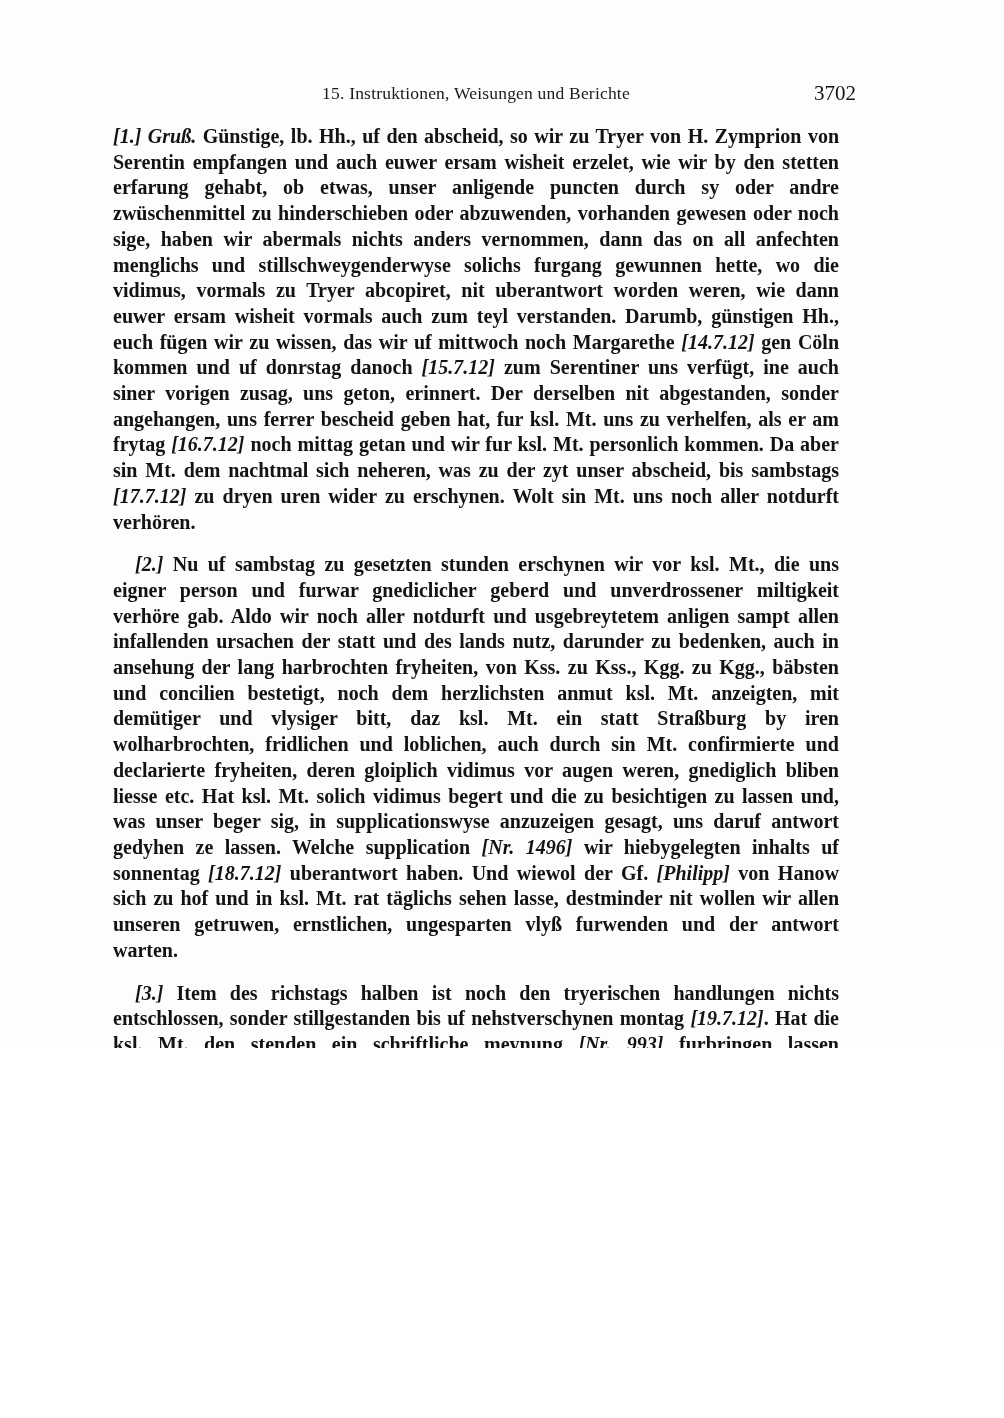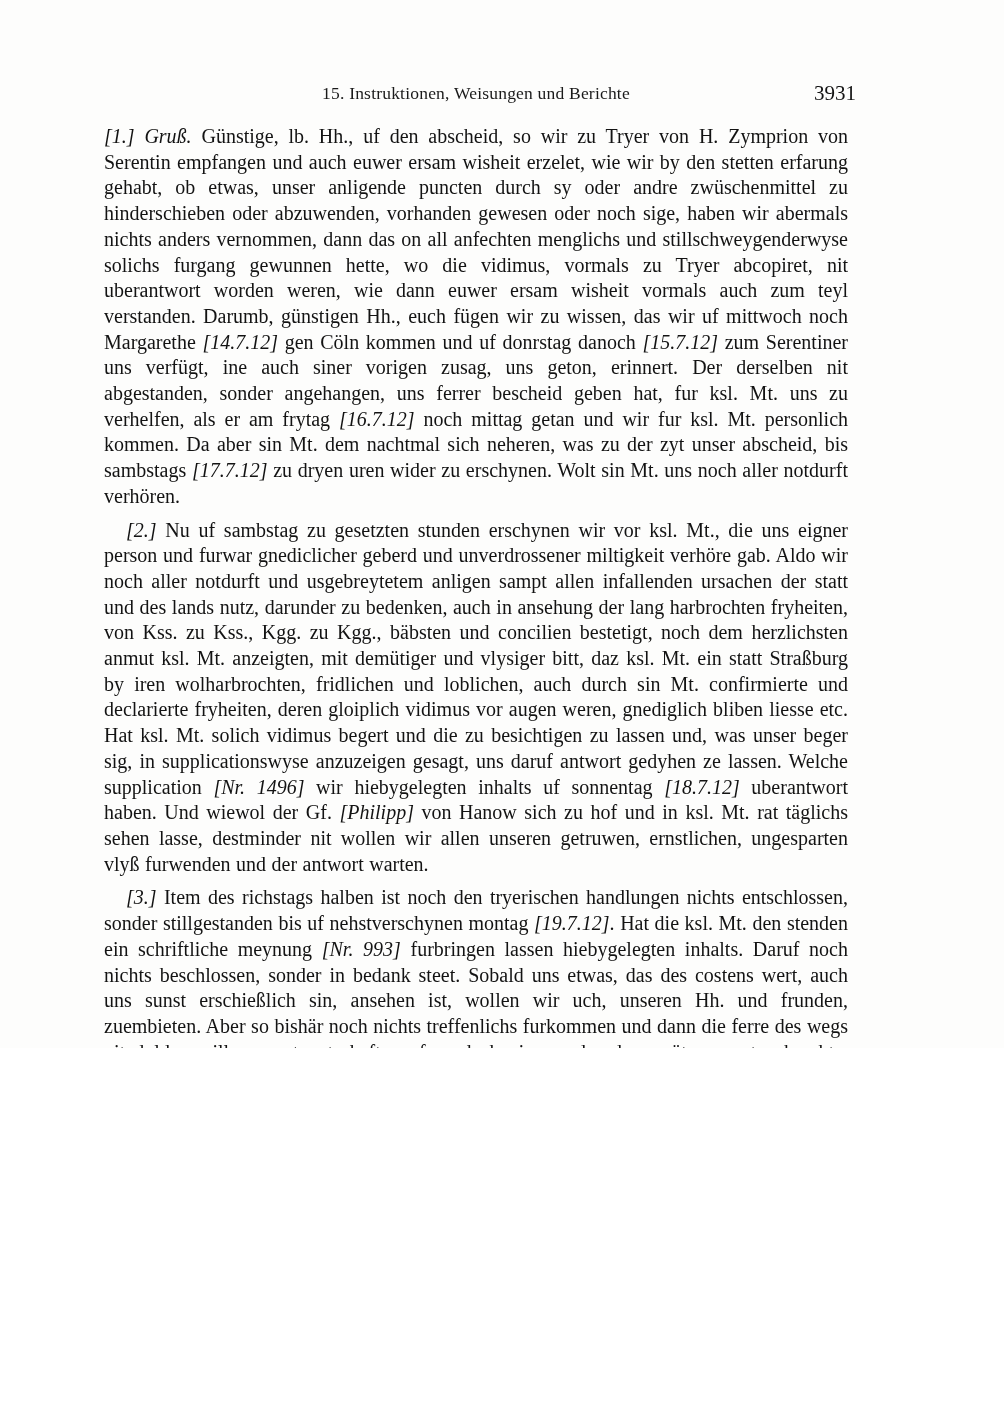--- a/index.html
+++ b/index.html
@@ -47,39 +47,40 @@
     line-height: 25px;
     color: #161616;
   }
   .body-text {
     font-size: 20px;
     line-height: 25.7px;
     text-align: justify;
     word-spacing: 0.5px;
   }
   .body-text p {
-    margin: 8px;
+    margin: 17px;
     padding: 0;
     hyphens: none;
+    font-weight: bold;
   }
   .body-text p.indent {
     text-indent: 22px;
   }
   .it {
     font-style: italic;
   }
 </style>
 </head>
 <body>
 
 <div class="page">
 
   <div class="running-head">
     <span class="running-title">15. Instruktionen, Weisungen und Berichte</span>
-    <span class="page-number">3931</span>
+    <span class="page-number">3702</span>
   </div>
 
 
   <div class="body-text">
 
     <p><span class="it">[1.] Gruß.</span><span> Günstige, lb. Hh., uf den abscheid, so wir zu Tryer von H. Zymprion von Serentin empfangen und auch euwer ersam wisheit erzelet, wie wir by den stetten erfarung gehabt, ob etwas, unser anligende puncten durch sy oder andre zwüschenmittel zu hinderschieben oder abzuwenden, vorhanden gewesen oder noch sige, haben wir abermals nichts anders vernommen, dann das on all anfechten menglichs und stillschweygenderwyse solichs furgang gewunnen hette, wo die vidimus, vormals zu Tryer abcopiret, nit uberantwort worden weren, wie dann euwer ersam wisheit vormals auch zum teyl verstanden. Darumb, günstigen Hh., euch fügen wir zu wissen, das wir uf mittwoch noch Margarethe </span><span class="it">[14.7.12]</span><span> gen Cöln kommen und uf donrstag danoch </span><span class="it">[15.7.12]</span><span> zum Serentiner uns verfügt, ine auch siner vorigen zusag, uns geton, erinnert. Der derselben nit abgestanden, sonder angehangen, uns ferrer bescheid geben hat, fur ksl. Mt. uns zu verhelfen, als er am frytag </span><span class="it">[16.7.12]</span><span> noch mittag getan und wir fur ksl. Mt. personlich kommen. Da aber sin Mt. dem nachtmal sich neheren, was zu der zyt unser abscheid, bis sambstags </span><span class="it">[17.7.12]</span><span> zu dryen uren wider zu erschynen. Wolt sin Mt. uns noch aller notdurft verhören.</span></p>
 
     <p class="indent"><span class="it">[2.]</span><span> Nu uf sambstag zu gesetzten stunden erschynen wir vor ksl. Mt., die uns eigner person und furwar gnediclicher geberd und unverdrossener miltigkeit verhöre gab. Aldo wir noch aller notdurft und usgebreytetem anligen sampt allen infallenden ursachen der statt und des lands nutz, darunder zu bedenken, auch in ansehung der lang harbrochten fryheiten, von Kss. zu Kss., Kgg. zu Kgg., bäbsten und concilien bestetigt, noch dem herzlichsten anmut ksl. Mt. anzeigten, mit demütiger und vlysiger bitt, daz ksl. Mt. ein statt Straßburg by iren wolharbrochten, fridlichen und loblichen, auch durch sin Mt. confirmierte und declarierte fryheiten, deren gloiplich vidimus vor augen weren, gnediglich bliben liesse etc. Hat ksl. Mt. solich vidimus begert und die zu besichtigen zu lassen und, was unser beger sig, in supplicationswyse anzuzeigen gesagt, uns daruf antwort gedyhen ze lassen. Welche supplication </span><span class="it">[Nr. 1496]</span><span> wir hiebygelegten inhalts uf sonnentag </span><span class="it">[18.7.12]</span><span> uberantwort haben. Und wiewol der Gf. </span><span class="it">[Philipp]</span><span> von Hanow sich zu hof und in ksl. Mt. rat täglichs sehen lasse, destminder nit wollen wir allen unseren getruwen, ernstlichen, ungesparten vlyß furwenden und der antwort warten.</span></p>
 
     <p class="indent"><span class="it">[3.]</span><span> Item des richstags halben ist noch den tryerischen handlungen nichts entschlossen, sonder stillgestanden bis uf nehstverschynen montag </span><span class="it">[19.7.12]</span><span>. Hat die ksl. Mt. den stenden ein schriftliche meynung </span><span class="it">[Nr. 993]</span><span> furbringen lassen hiebygelegten inhalts. Daruf noch nichts beschlossen, sonder in bedank steet. Sobald uns etwas, das des costens wert, auch uns sunst erschießlich sin, ansehen ist, wollen wir uch, unseren Hh. und frunden, zuembieten. Aber so bishär noch nichts treffenlichs furkommen und dann die ferre des wegs nit dulden will, on not potschaften uf- und abzujagen, das do unnützen costen brechte, haben wir umb solichs unser schryben gespart, der hoffnung, uns in</span></p>

